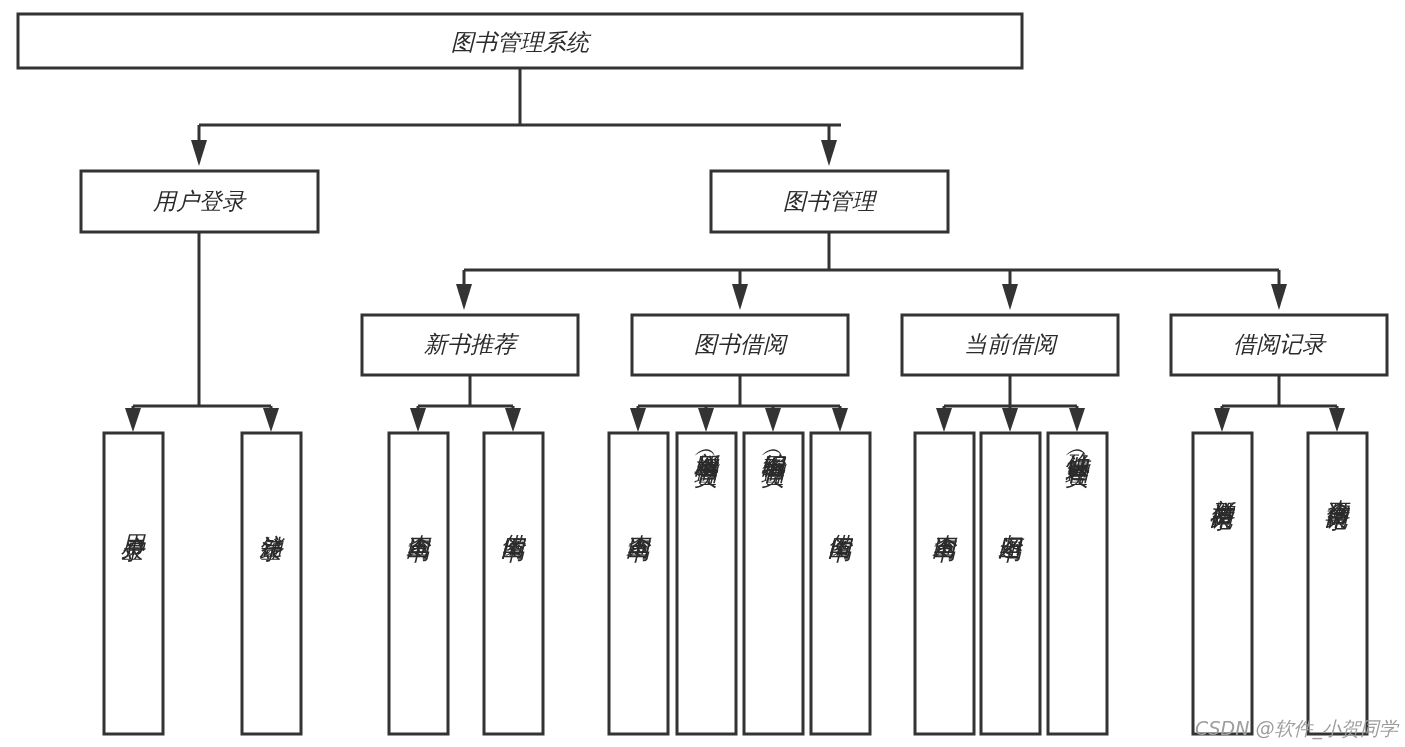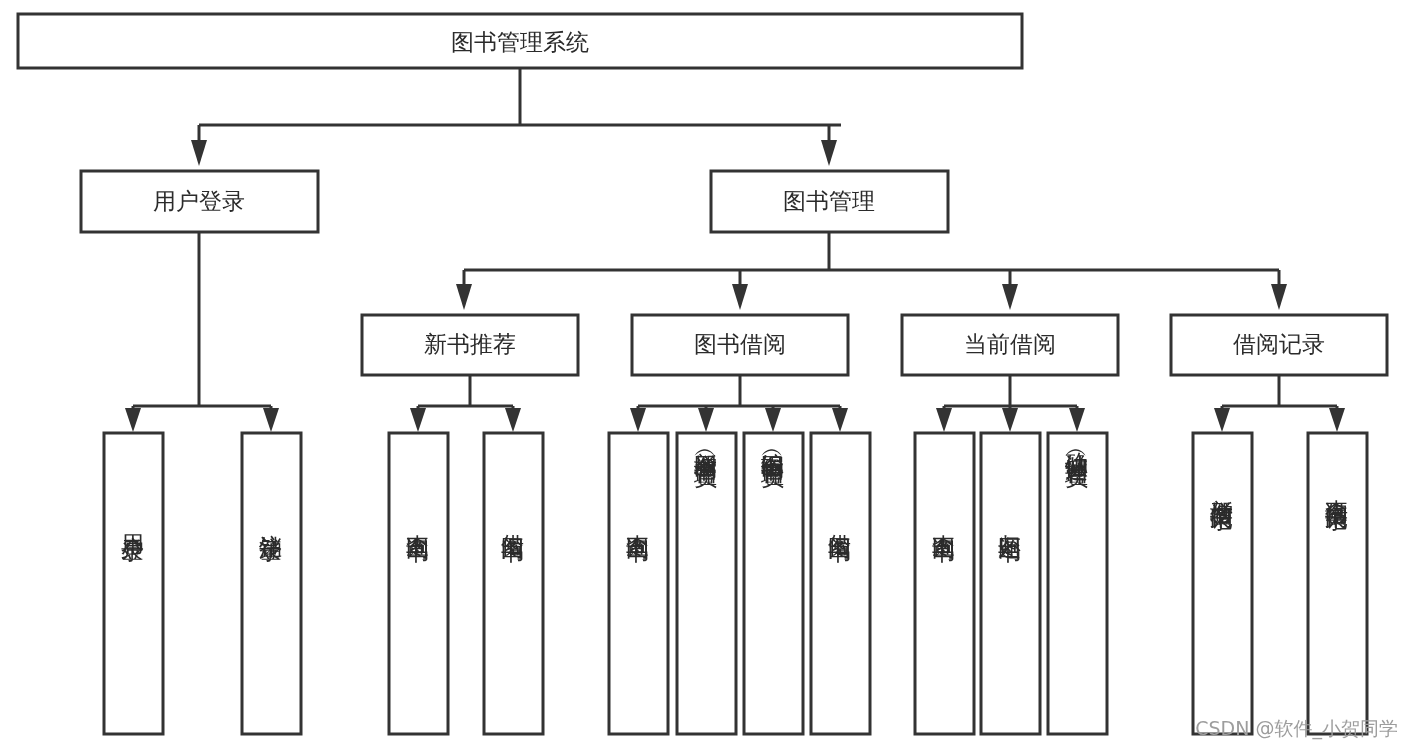--- a/index.html
+++ b/index.html
@@ -10,20 +10,21 @@
   }
   body {
     font-family: "DejaVu Sans", "Liberation Sans", sans-serif;
   }
   #diagram-root {
     position: relative;
     width: 1405px;
     height: 747px;
     background: #ffffff;
     overflow: hidden;
+    font-style: italic;
   }
   svg#flowchart {
     position: absolute;
     left: 0;
     top: 0;
     width: 1405px;
     height: 747px;
     display: block;
   }
   .node-box {

